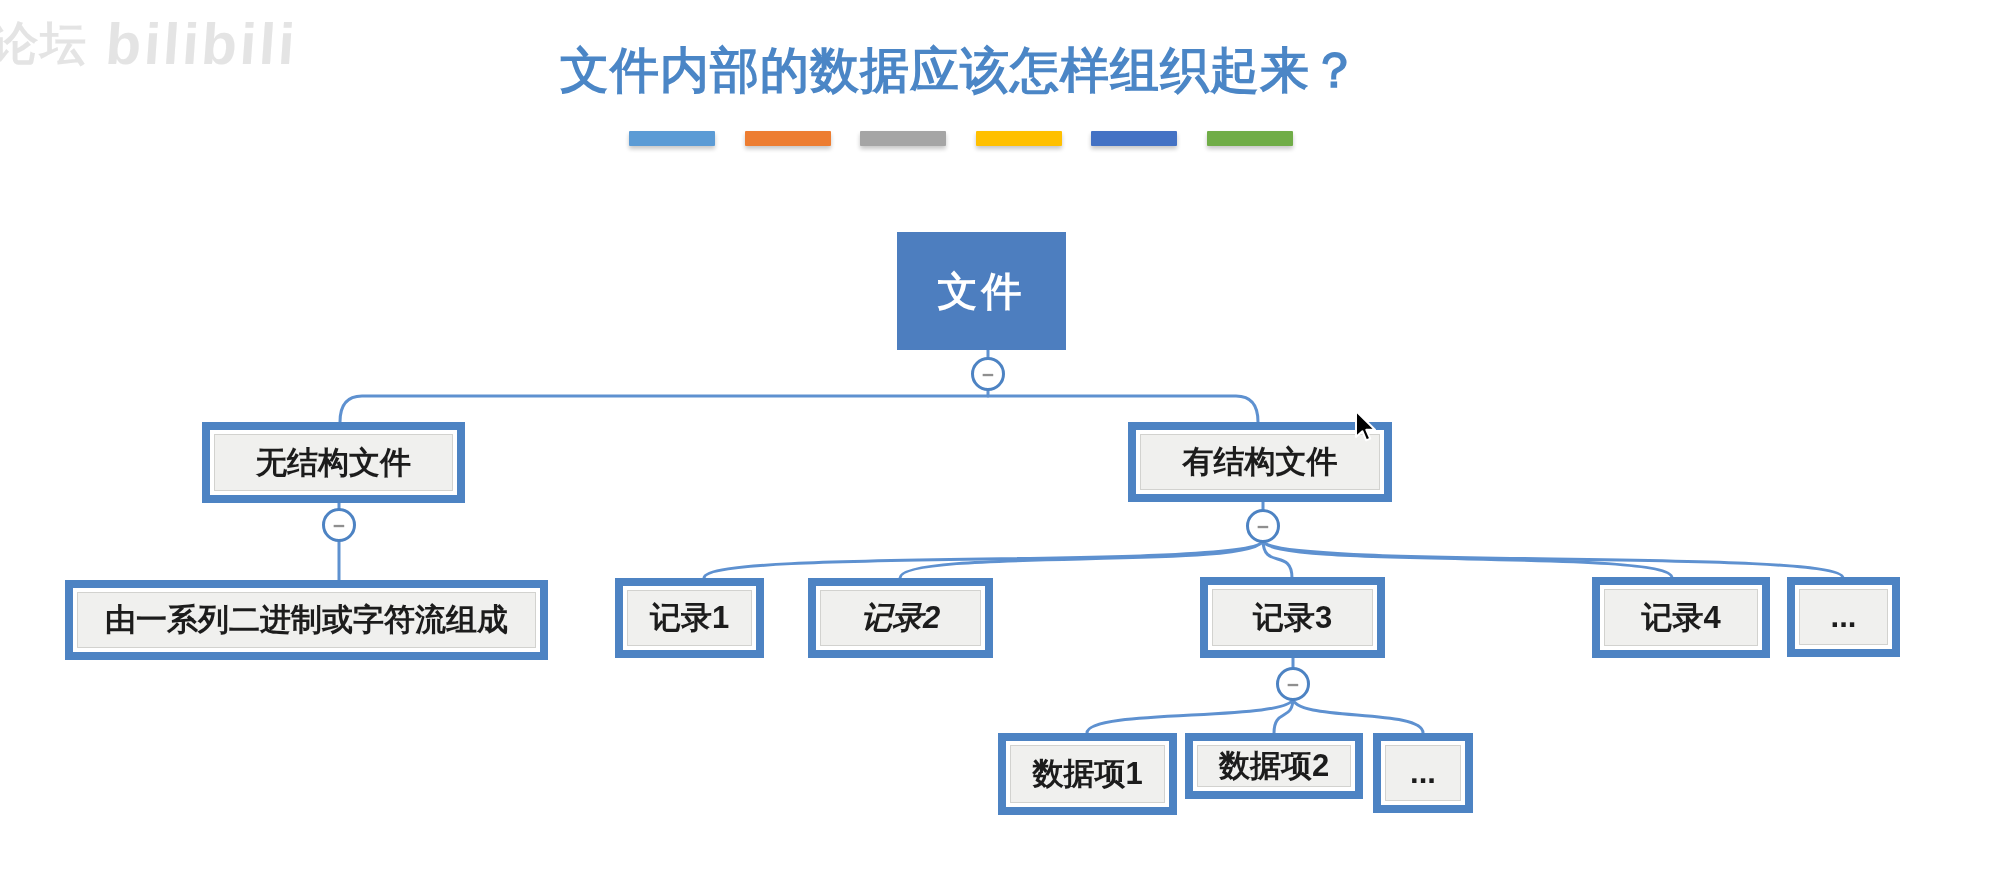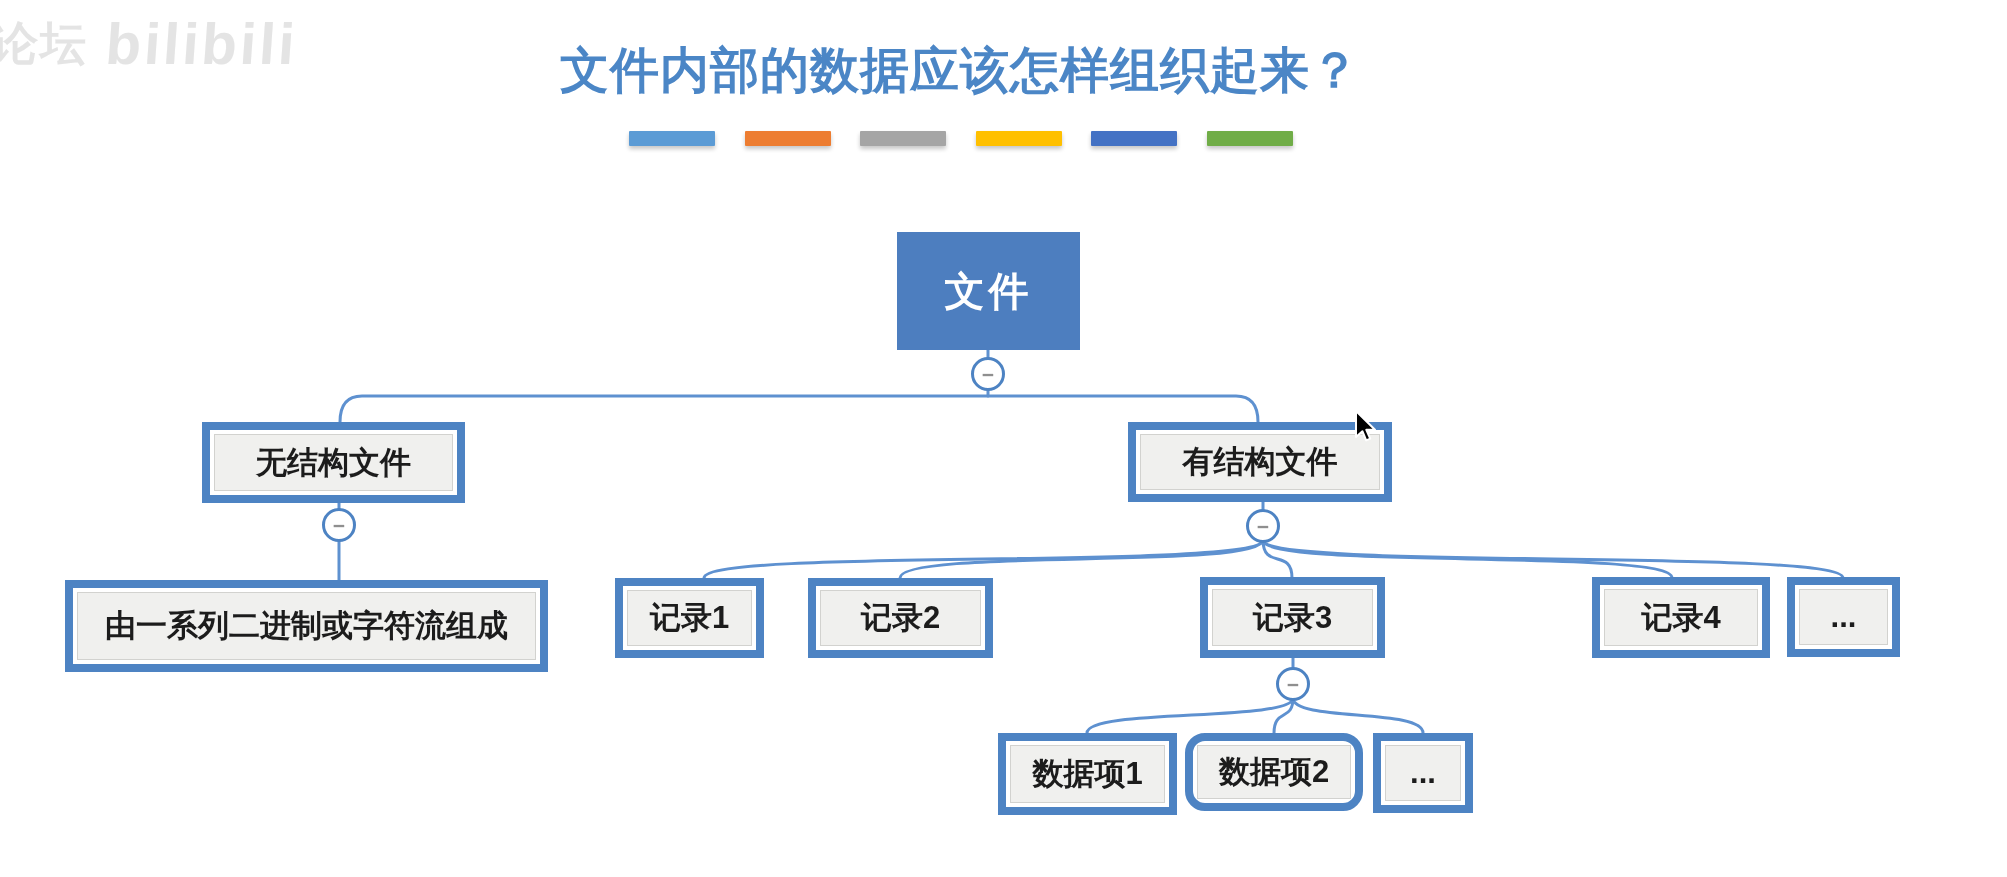--- a/index.html
+++ b/index.html
@@ -111,61 +111,61 @@
     <path d="M 1263 540 C 1263 570 900 548 900 578"></path>
     <path d="M 1263 540 C 1263 570 1292 548 1292 578"></path>
     <path d="M 1263 540 C 1263 570 1672 548 1672 578"></path>
     <path d="M 1263 540 C 1263 570 1843 548 1843 578"></path>
     <path d="M 1293 658 L 1293 700"></path>
     <path d="M 1293 698 C 1293 722 1087 708 1087 733"></path>
     <path d="M 1293 698 C 1293 722 1274 708 1274 733"></path>
     <path d="M 1293 698 C 1293 722 1423 708 1423 733"></path>
   </svg>
 
-  <div class="node root" style="left:897px;top:232px;width:183px;height:118px;">
+  <div class="node root" style="left:897px;top:232px;width:169px;height:118px;">
     <div class="inner">文件</div>
   </div>
 
   <div class="node" style="left:1128px;top:422px;width:264px;height:80px;">
     <div class="inner">有结构文件</div>
   </div>
 
   <div class="node" style="left:202px;top:422px;width:263px;height:81px;">
     <div class="inner">无结构文件</div>
   </div>
 
-  <div class="node" style="left:65px;top:580px;width:483px;height:92px;">
+  <div class="node" style="left:65px;top:580px;width:483px;height:80px;">
     <div class="inner">由一系列二进制或字符流组成</div>
   </div>
 
   <div class="node" style="left:615px;top:578px;width:149px;height:80px;">
     <div class="inner">记录1</div>
   </div>
 
-  <div class="node" style="left:808px;top:578px;width:185px;height:80px;">
+  <div class="node" style="left:808px;top:578px;width:185px;height:80px;font-style:italic;">
     <div class="inner">记录2</div>
   </div>
 
   <div class="node" style="left:1200px;top:577px;width:185px;height:81px;">
     <div class="inner">记录3</div>
   </div>
 
   <div class="node" style="left:1592px;top:577px;width:178px;height:81px;">
     <div class="inner">记录4</div>
   </div>
 
   <div class="node" style="left:1787px;top:577px;width:113px;height:80px;">
     <div class="inner">...</div>
   </div>
 
   <div class="node" style="left:998px;top:733px;width:179px;height:82px;">
     <div class="inner">数据项1</div>
   </div>
 
-  <div class="node" style="left:1185px;top:733px;width:178px;height:78px;border-radius:20px;">
+  <div class="node" style="left:1185px;top:733px;width:178px;height:66px;">
     <div class="inner">数据项2</div>
   </div>
 
   <div class="node" style="left:1373px;top:733px;width:100px;height:80px;">
     <div class="inner">...</div>
   </div>
 
   <div class="collapse" style="left:971px;top:357px;">
     <span>−</span>
   </div>

